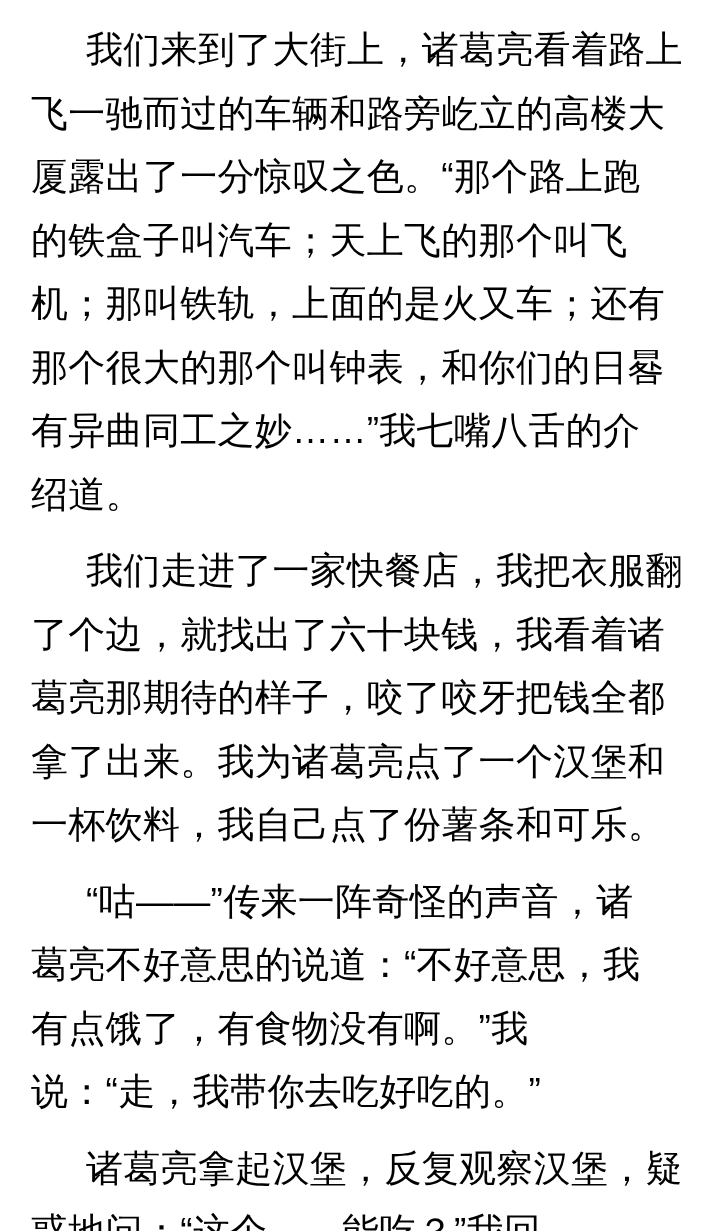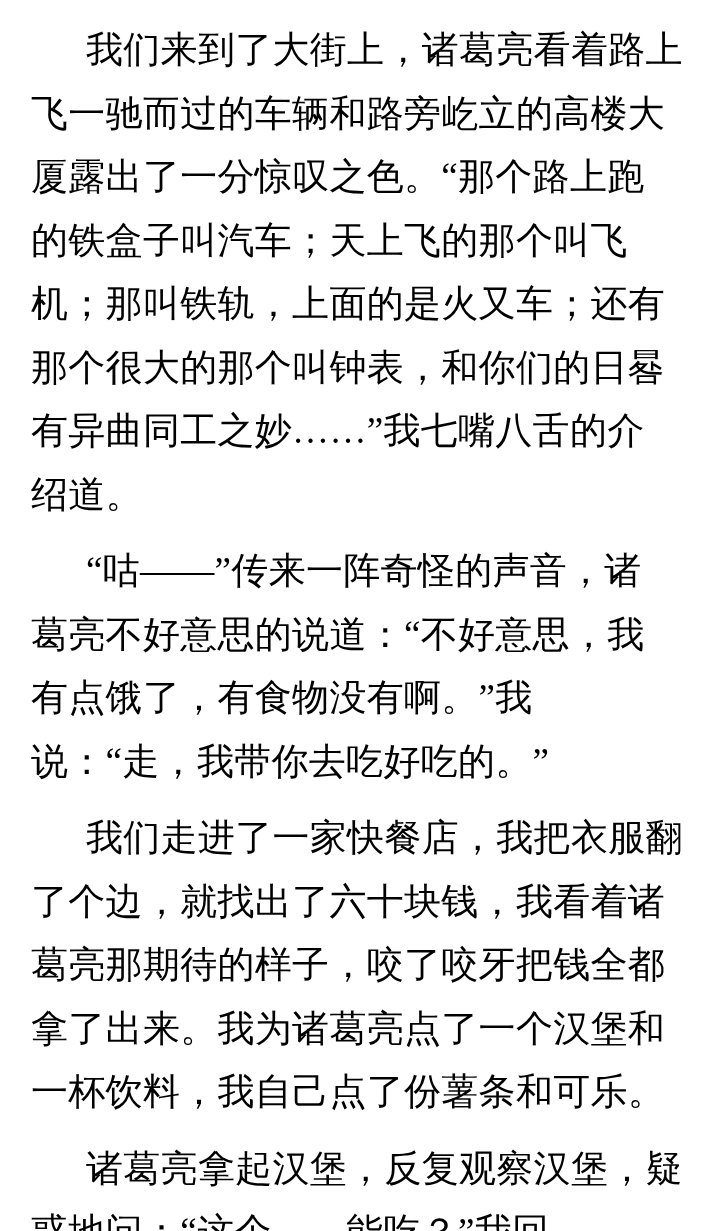--- a/index.html
+++ b/index.html
@@ -10,21 +10,21 @@
   .reader-page {
     position: relative;
     width: 715px;
     height: 1231px;
     box-sizing: border-box;
     background: #ffffff;
     overflow: hidden;
     padding: 18px 31px 0 31px;
   }
   .para {
-    font-family: Liberation Serif, serif;
+    font-family: Liberation Sans, sans-serif;
     font-size: 37px;
     line-height: 63.5px;
     letter-spacing: 0.3px;
     color: #000000;
     margin: 0 0 13px 0;
     text-indent: 55px;       
     white-space: pre-line;   
     text-align: left;
     font-weight: 400;
   }
@@ -34,24 +34,24 @@
 
 <div class="reader-page">
   <p class="para">我们来到了大街上，诸葛亮看着路上
 飞一驰而过的车辆和路旁屹立的高楼大
 厦露出了一分惊叹之色。“那个路上跑
 的铁盒子叫汽车；天上飞的那个叫飞
 机；那叫铁轨，上面的是火又车；还有
 那个很大的那个叫钟表，和你们的日晷
 有异曲同工之妙……”我七嘴八舌的介
 绍道。</p>
-  <p class="para">“咕——”传来一阵奇怪的声音，诸
-葛亮不好意思的说道：“不好意思，我
-有点饿了，有食物没有啊。”我
-说：“走，我带你去吃好吃的。”</p>
   <p class="para">我们走进了一家快餐店，我把衣服翻
 了个边，就找出了六十块钱，我看着诸
 葛亮那期待的样子，咬了咬牙把钱全都
 拿了出来。我为诸葛亮点了一个汉堡和
 一杯饮料，我自己点了份薯条和可乐。</p>
+  <p class="para">“咕——”传来一阵奇怪的声音，诸
+葛亮不好意思的说道：“不好意思，我
+有点饿了，有食物没有啊。”我
+说：“走，我带你去吃好吃的。”</p>
   <p class="para">诸葛亮拿起汉堡，反复观察汉堡，疑
 惑地问：“这个……能吃？”我回</p>
 </div>
 
 </body></html>

